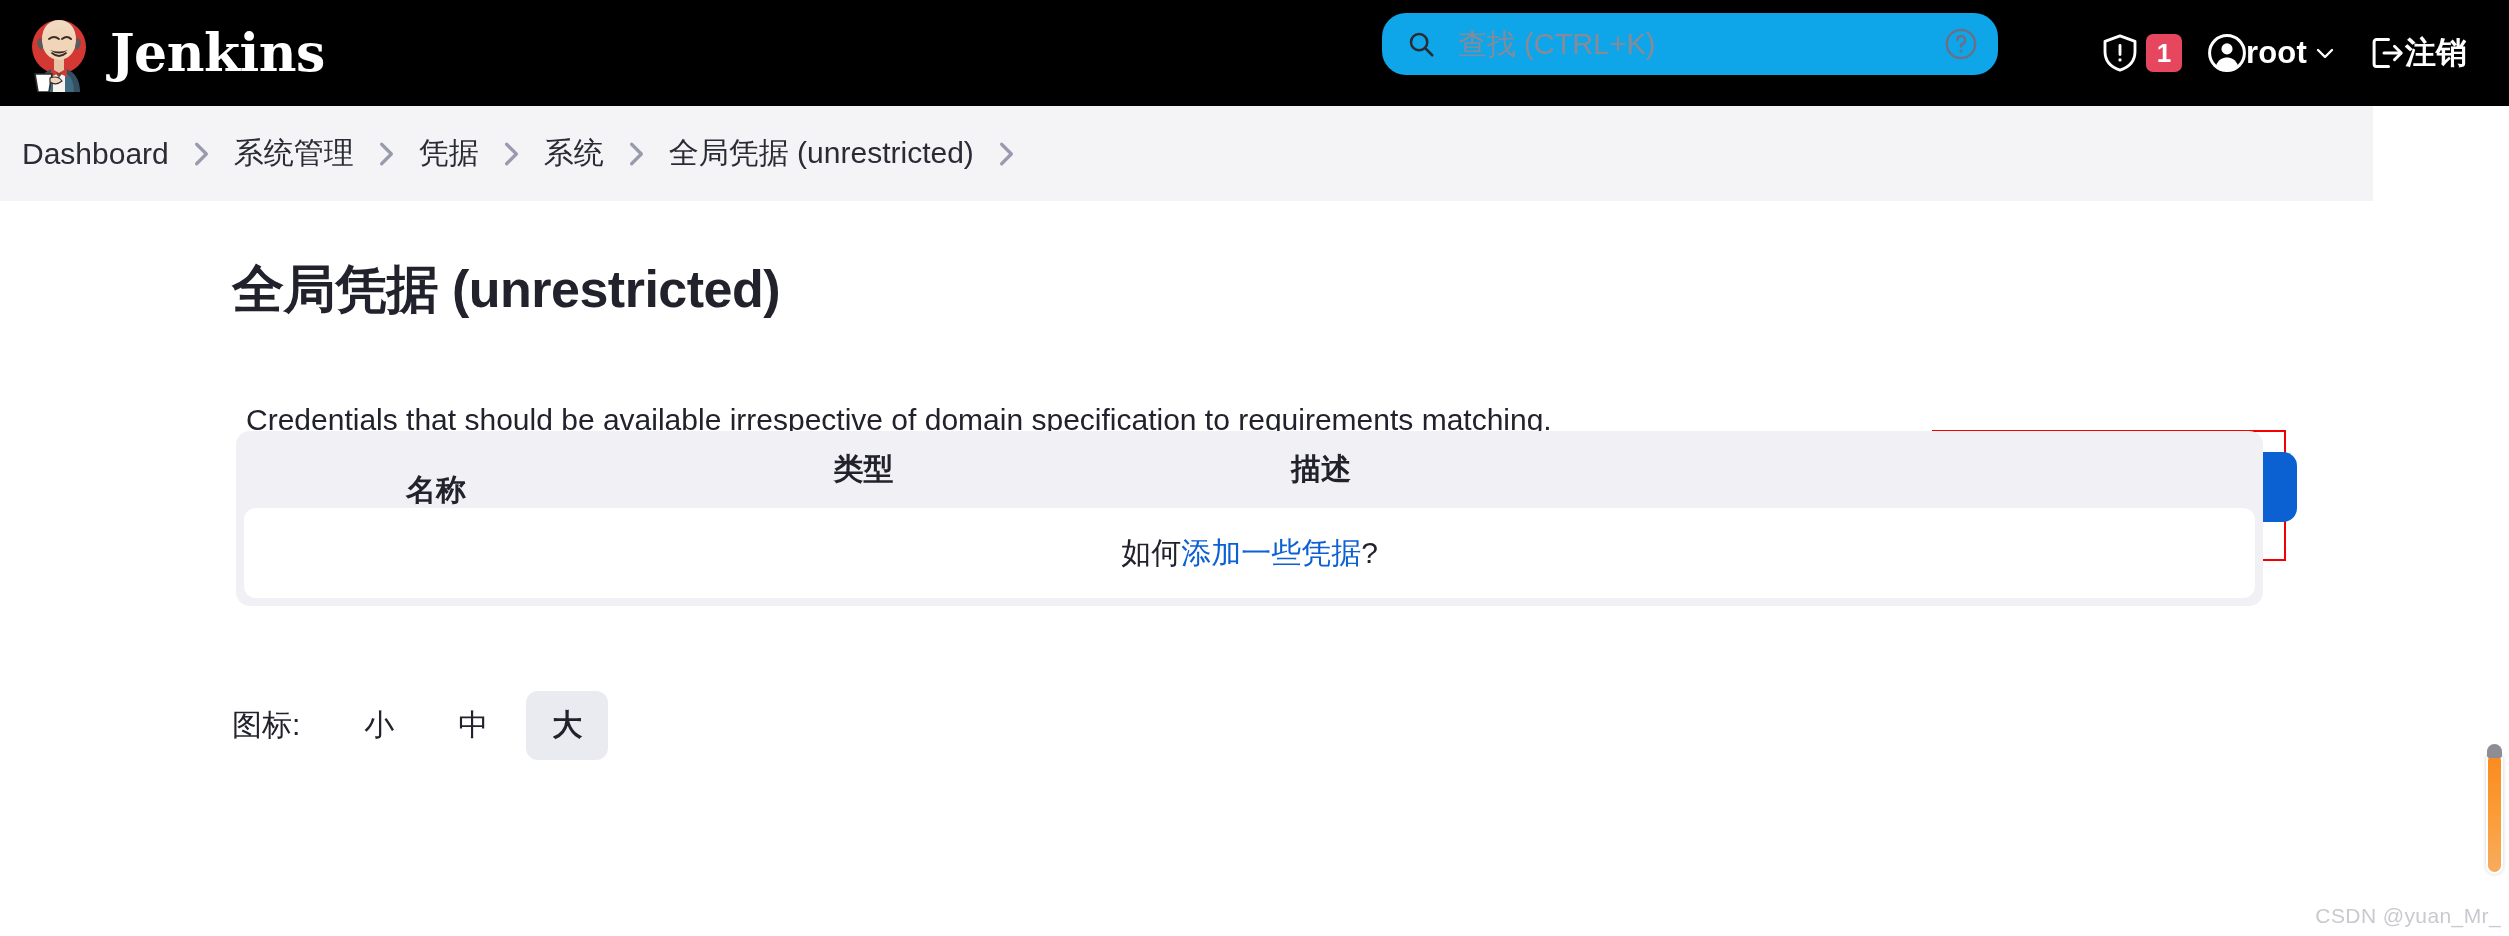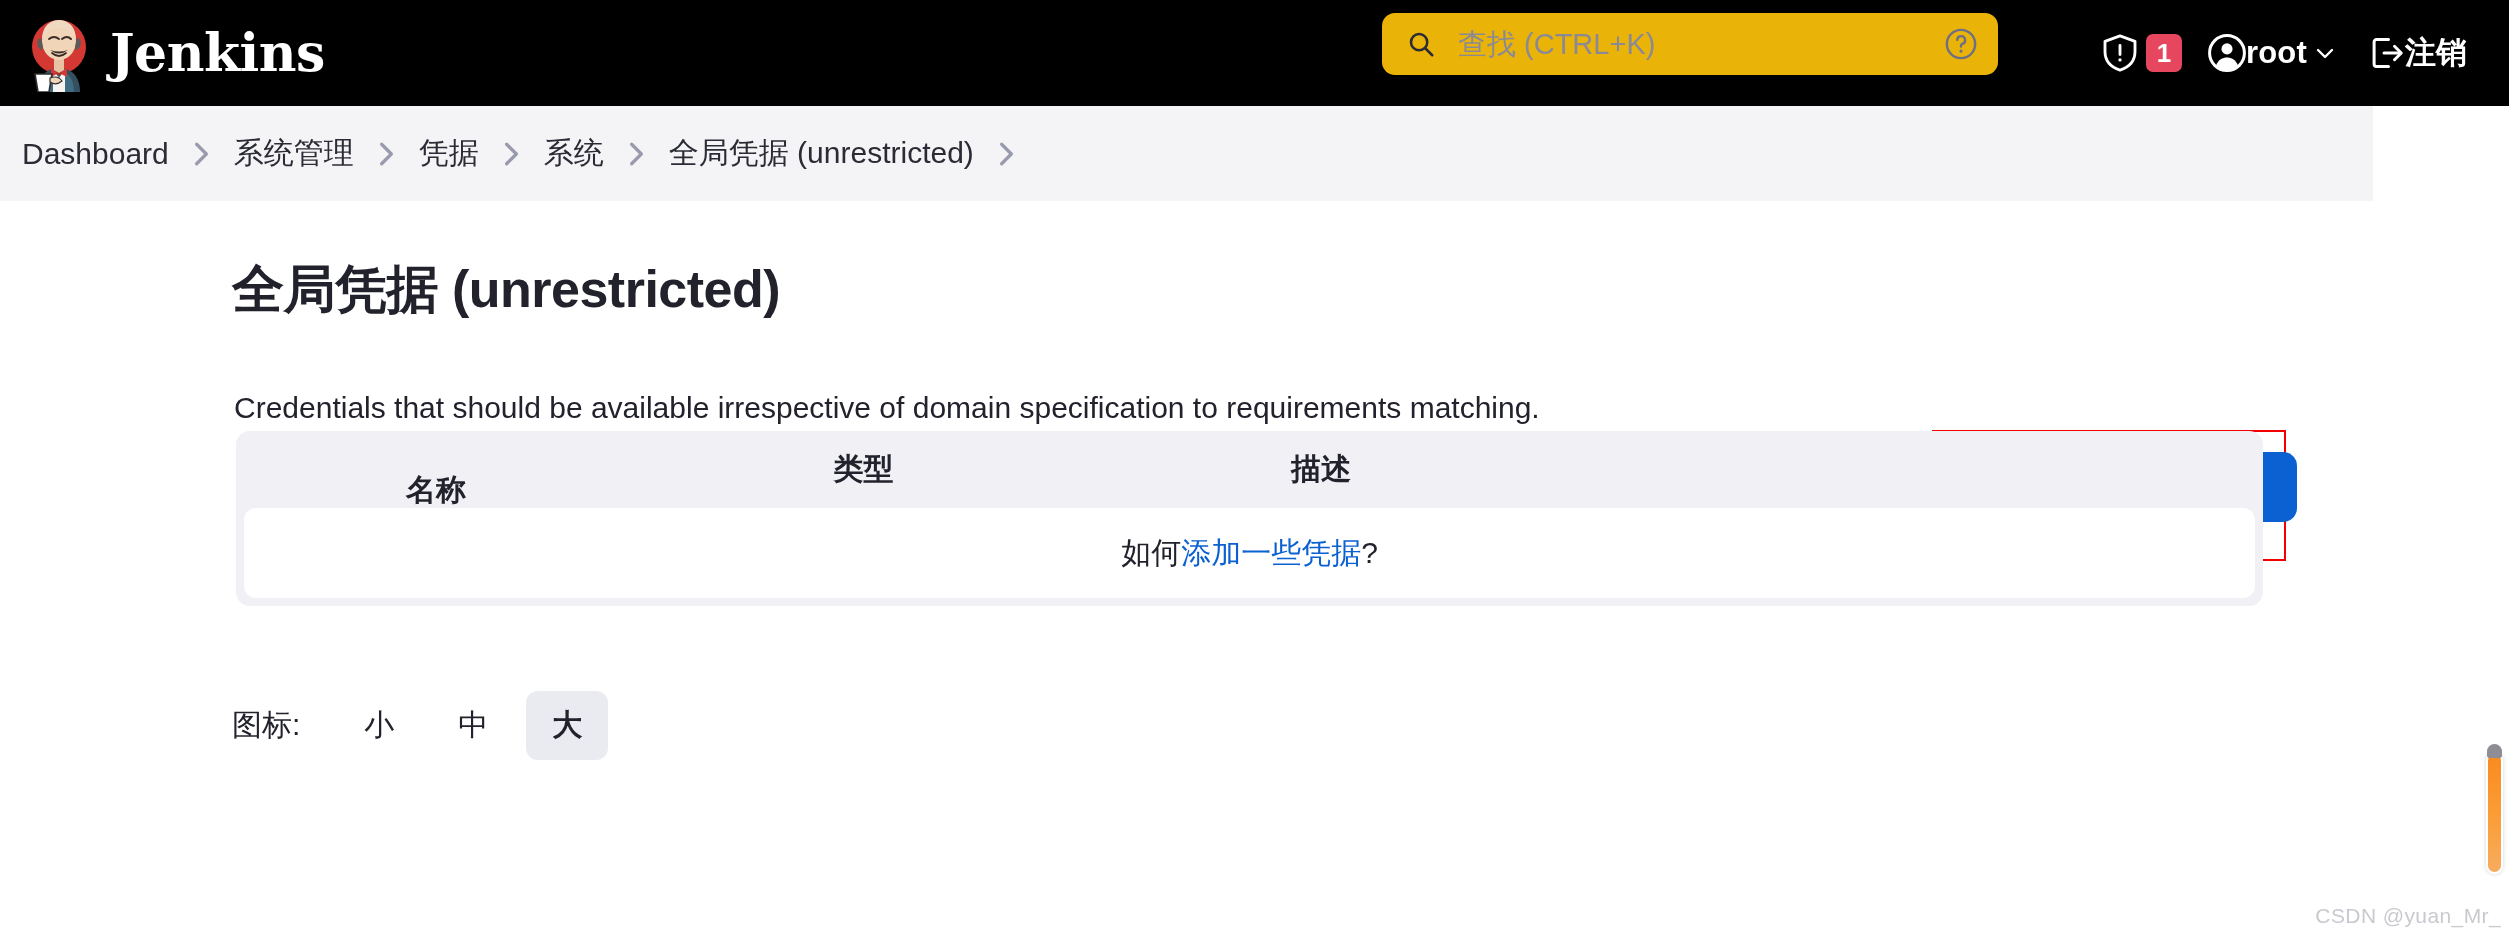--- a/index.html
+++ b/index.html
@@ -44,22 +44,22 @@
     line-height: 1;
   }
 
   
   #search-wrap {
     position: absolute;
     left: 1382px;
     top: 13px;
     width: 616px;
     height: 62px;
-    background: #eab308;
-    border-radius: 13px;
+    background: #0ea5e9;
+    border-radius: 24px;
     display: flex;
     align-items: center;
     padding: 0 20px 0 24px;
   }
   #search-icon { width: 30px; height: 30px; flex: 0 0 auto; }
   #search-input {
     flex: 1 1 auto;
     border: none;
     outline: none;
     background: transparent;
@@ -189,21 +189,21 @@
     font-weight: 700;
     letter-spacing: 0.1px;
     white-space: nowrap;
   }
 
   #credentials-description {
     position: absolute;
     left: 234px; top: 190px;
     font-size: 30px;
     color: #22222c;
-    margin: 0;
+    margin: 12px;
     white-space: nowrap;
   }
 
   
   #credentials-table {
     position: absolute;
     left: 236px; top: 230px;
     width: 2027px;
     background: #f0f0f5;
     border-radius: 14px;

